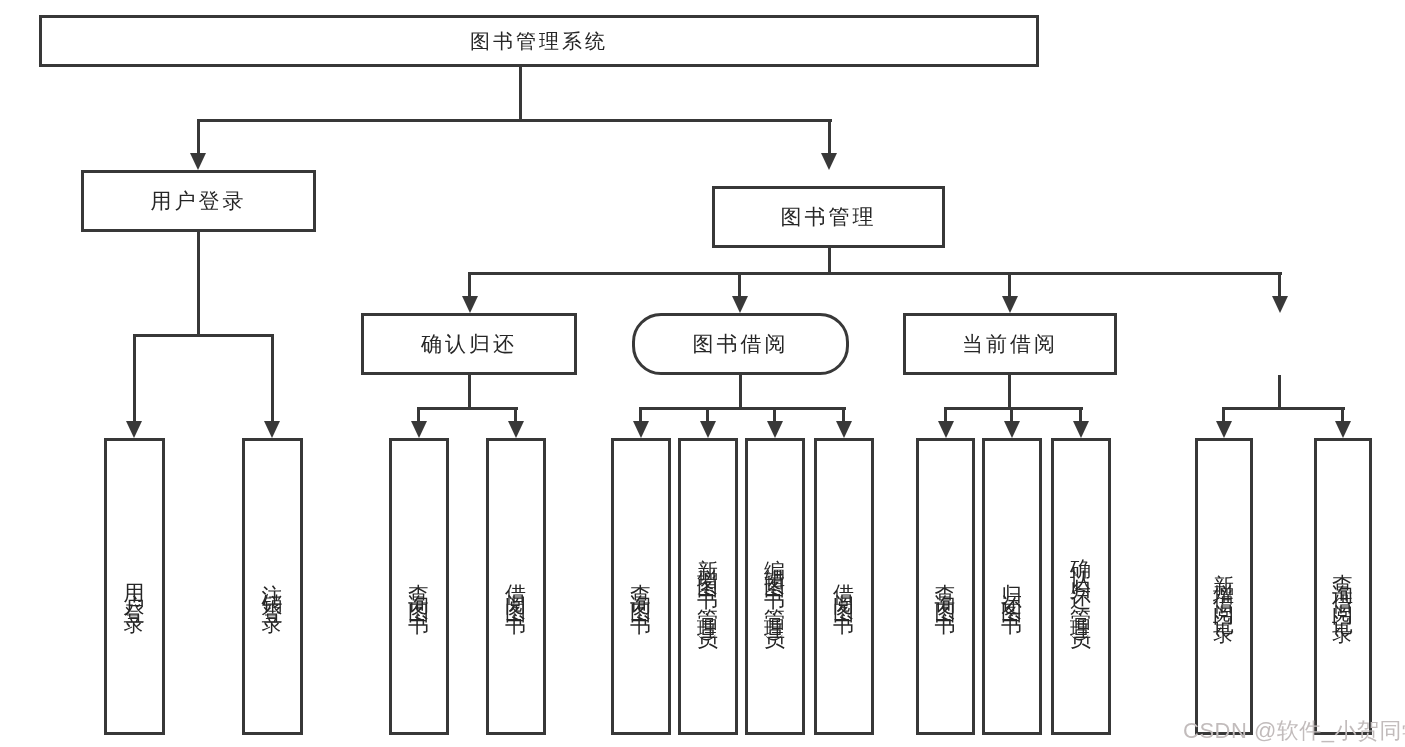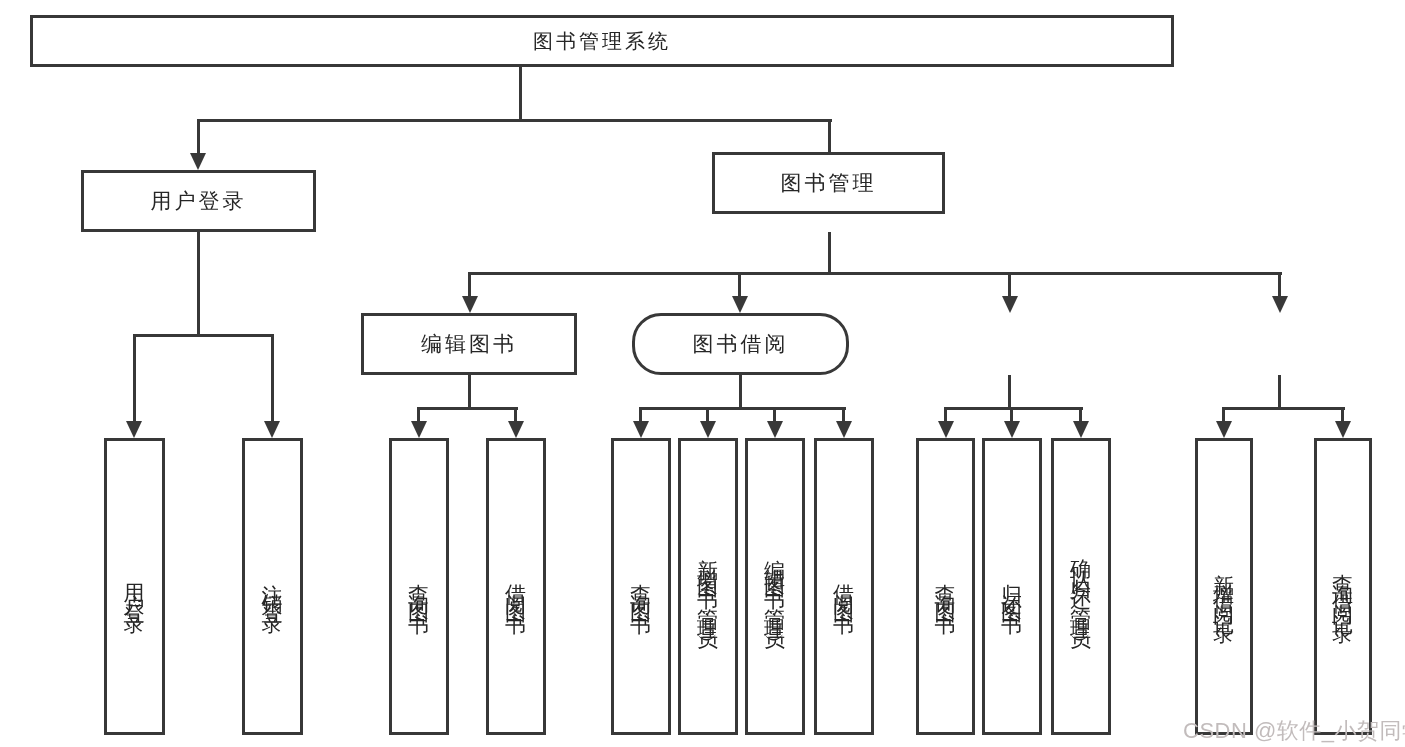--- a/index.html
+++ b/index.html
@@ -38,35 +38,35 @@
   .watermark {
     position:absolute; left:1183px; top:716px; z-index:6;
     font-size:22px; color:#c2bcbc; letter-spacing:0.5px; white-space:nowrap;
   }
 </style>
 </head>
 <body>
 
 <div class="stage">
 
-  <div class="box root" style="left:30px; top:15px; width:1144px; height:52px;">
+  <div class="box root" style="left:39px; top:15px; width:1000px; height:52px;">
     <span>图书管理系统</span>
   </div>
 
   <div class="vl" style="left:519px; top:67px;  height:55px;"></div>
   <div class="hl" style="left:197px; top:119px; width:635px;"></div>
   <div class="vl" style="left:197px; top:119px; height:36px;"></div>
   <div class="arr" style="left:190px; top:153px;"></div>
   <div class="vl" style="left:828px; top:119px; height:36px;"></div>
   <div class="arr" style="left:821px; top:153px;"></div>
 
   <div class="box" style="left:81px; top:170px; width:235px; height:62px;">
     <span>用户登录</span>
   </div>
-  <div class="box" style="left:712px; top:152px; width:233px; height:62px;">
+  <div class="box" style="left:712px; top:186px; width:233px; height:62px;">
     <span>图书管理</span>
   </div>
 
   <div class="vl" style="left:197px; top:232px; height:105px;"></div>
   <div class="hl" style="left:133px; top:334px; width:141px;"></div>
   <div class="vl" style="left:133px; top:334px; height:88px;"></div>
   <div class="arr" style="left:126px; top:421px;"></div>
   <div class="vl" style="left:271px; top:334px; height:88px;"></div>
   <div class="arr" style="left:264px; top:421px;"></div>
 
@@ -75,24 +75,27 @@
   <div class="vl" style="left:468px;  top:272px; height:26px;"></div>
   <div class="arr" style="left:462px;  top:296px;"></div>
   <div class="vl" style="left:738px;  top:272px; height:26px;"></div>
   <div class="arr" style="left:732px;  top:296px;"></div>
   <div class="vl" style="left:1008px; top:272px; height:26px;"></div>
   <div class="arr" style="left:1002px; top:296px;"></div>
   <div class="vl" style="left:1278px; top:272px; height:26px;"></div>
   <div class="arr" style="left:1272px; top:296px;"></div>
 
   <div class="box" style="left:361px; top:313px; width:216px; height:62px;">
-    <span>编辑图书</span>
+    <span>确认归还</span>
   </div>
   <div class="box" style="left:632px; top:313px; width:217px; height:62px;border-radius:29px;">
     <span>图书借阅</span>
+  </div>
+  <div class="box" style="left:903px; top:313px; width:214px; height:62px;">
+    <span>当前借阅</span>
   </div>
 
   <div class="vl" style="left:468px; top:375px; height:35px;"></div>
   <div class="hl" style="left:417px; top:407px; width:101px;"></div>
   <div class="vl" style="left:417px; top:407px; height:15px;"></div>
   <div class="arr" style="left:411px; top:421px;"></div>
   <div class="vl" style="left:514px; top:407px; height:15px;"></div>
   <div class="arr" style="left:508px; top:421px;"></div>
 
   <div class="vl" style="left:739px; top:375px; height:35px;"></div>

